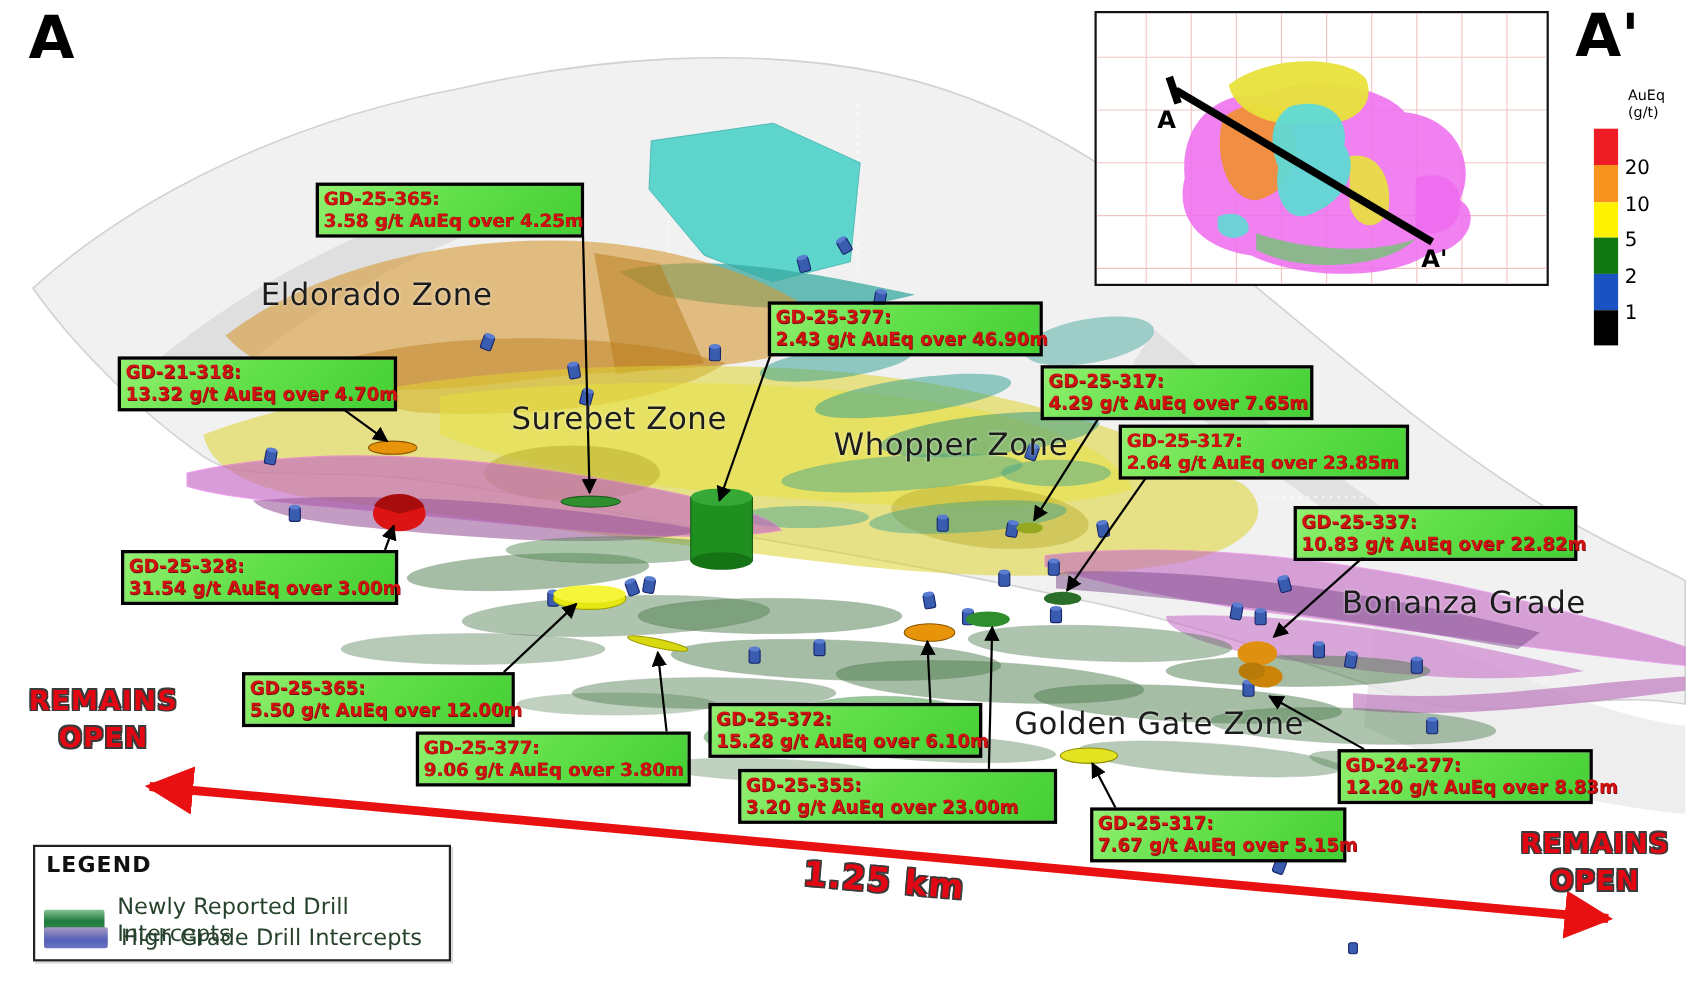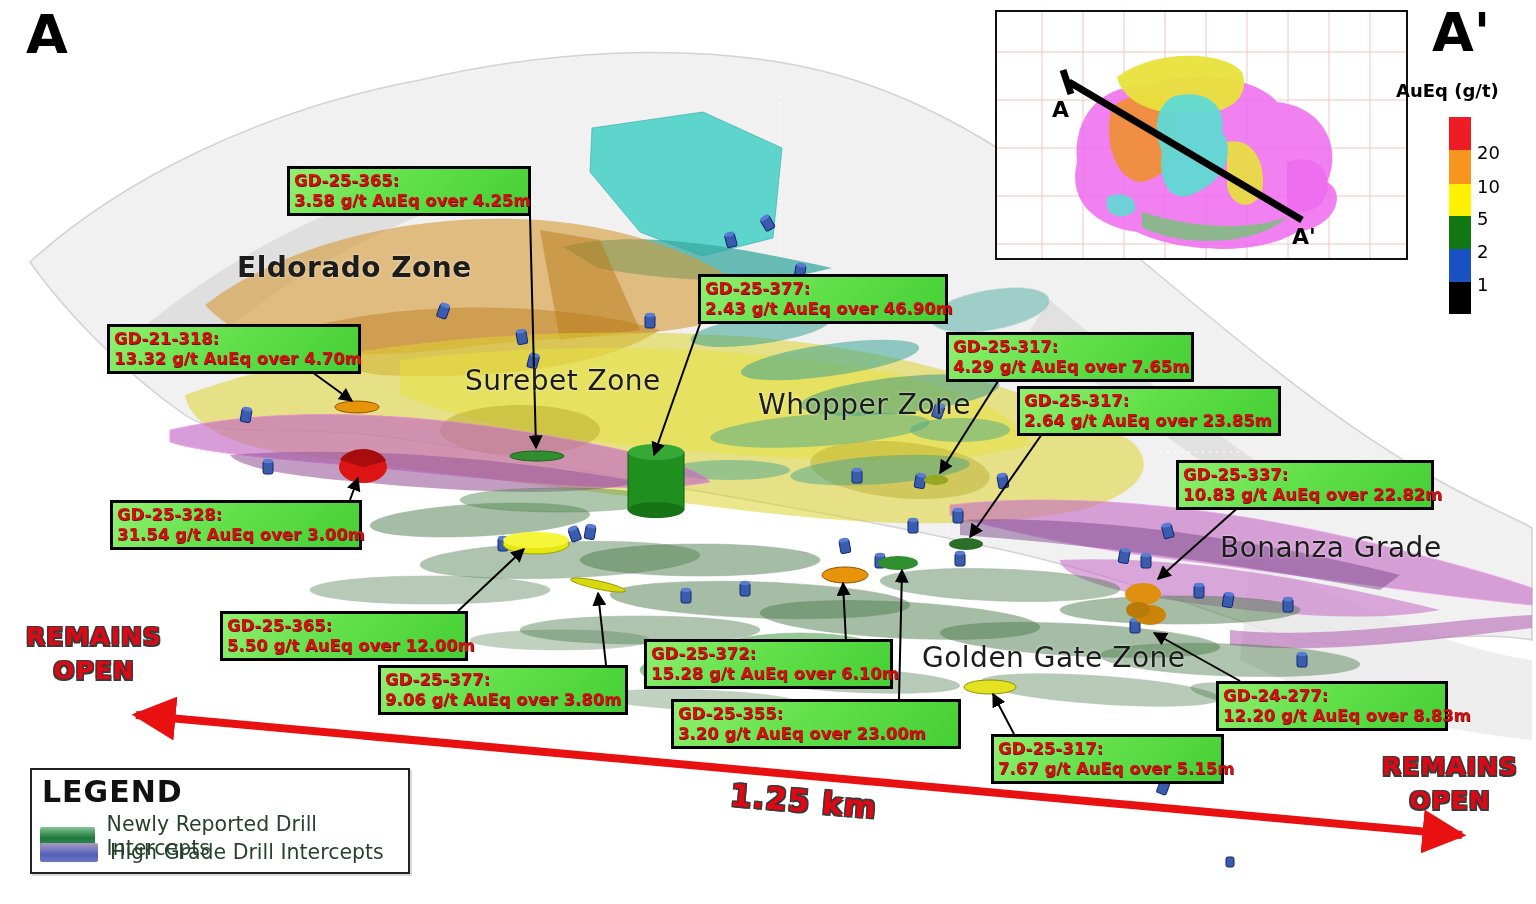--- a/index.html
+++ b/index.html
@@ -33,35 +33,35 @@
   .scale-text{position:absolute;color:#e30613;font-weight:bold;font-size:31px;
               transform:rotate(5deg);letter-spacing:1px;
               text-shadow:-1.5px -1.5px 0 #3a3a3a,1.5px -1.5px 0 #3a3a3a,-1.5px 1.5px 0 #3a3a3a,1.5px 1.5px 0 #3a3a3a;}
 
   
   .inset{position:absolute;left:995px;top:10px;width:413px;height:250px;background:#fff;
          border:2px solid #111;box-sizing:border-box;}
   .inset-letter{position:absolute;font-weight:bold;font-size:22px;color:#000;}
 
   
-  .cb-title{position:absolute;left:1396px;top:80px;font-size:18px;font-weight:bold;color:#000;}
+  .cb-title{position:absolute;left:1480px;top:80px;font-size:13px;font-weight:normal;color:#000;}
   .cbar{position:absolute;left:1449px;top:117px;width:22px;height:197px;}
   .cbar .seg{width:22px;}
   .seg-red{height:33px;background:#ee1c25;}
   .seg-orange{height:34px;background:#f7941d;}
   .seg-yellow{height:32px;background:#fff200;}
   .seg-green{height:33px;background:#117711;}
   .seg-blue{height:33px;background:#1a52c4;}
   .seg-black{height:32px;background:#000000;}
   .cb-tick{position:absolute;left:1477px;font-size:18px;color:#000;}
 
   
   .legend{position:absolute;left:30px;top:768px;width:380px;height:106px;background:#fff;
           border:2px solid #222;box-sizing:border-box;box-shadow:2px 2px 0 rgba(0,0,0,0.15);}
-  .legend-title{position:absolute;left:10px;top:4px;font-size:30px;font-weight:bold;color:#111;letter-spacing:1px;}
+  .legend-title{position:absolute;left:10px;top:4px;font-size:20px;font-weight:bold;color:#111;letter-spacing:1px;}
   .legend-row{position:absolute;left:8px;display:flex;align-items:center;}
   .legend-row .sw{width:58px;height:19px;margin-right:12px;border-radius:2px;}
   .sw-green{background:linear-gradient(180deg,#86c497 0%,#1f7a3c 55%,#2e8b4e 100%);}
   .sw-blue{background:linear-gradient(180deg,#a89bc2 0%,#5560b8 60%,#6a74c4 100%);}
   .legend-row .lg-label{font-size:20.5px;color:#27422c;}
 </style>
 </head>
 <body>
 
 <div class="stage">
@@ -386,21 +386,21 @@
     <div class="seg seg-green"></div>
     <div class="seg seg-blue"></div>
     <div class="seg seg-black"></div>
   </div>
   <span class="cb-tick" style="top:142px;">20</span>
   <span class="cb-tick" style="top:176px;">10</span>
   <span class="cb-tick" style="top:208px;">5</span>
   <span class="cb-tick" style="top:241px;">2</span>
   <span class="cb-tick" style="top:274px;">1</span>
 
-  <div class="zone-label" style="left:237px;top:251px;font-weight:bold;">Eldorado Zone</div>
+  <div class="zone-label" style="left:237px;top:251px;">Eldorado Zone</div>
   <div class="zone-label" style="left:465px;top:364px;">Surebet Zone</div>
   <div class="zone-label" style="left:758px;top:388px;">Whopper Zone</div>
   <div class="zone-label" style="left:1220px;top:531px;">Bonanza Grade</div>
   <div class="zone-label" style="left:922px;top:641px;">Golden Gate Zone</div>
 
   <div class="callout" style="left:287px;top:166px;width:244px;">
     <span class="co-id">GD-25-365:</span>
       <span class="co-val">3.58 g/t AuEq over 4.25m</span>
   </div>
   <div class="callout" style="left:107px;top:324px;width:254px;">

